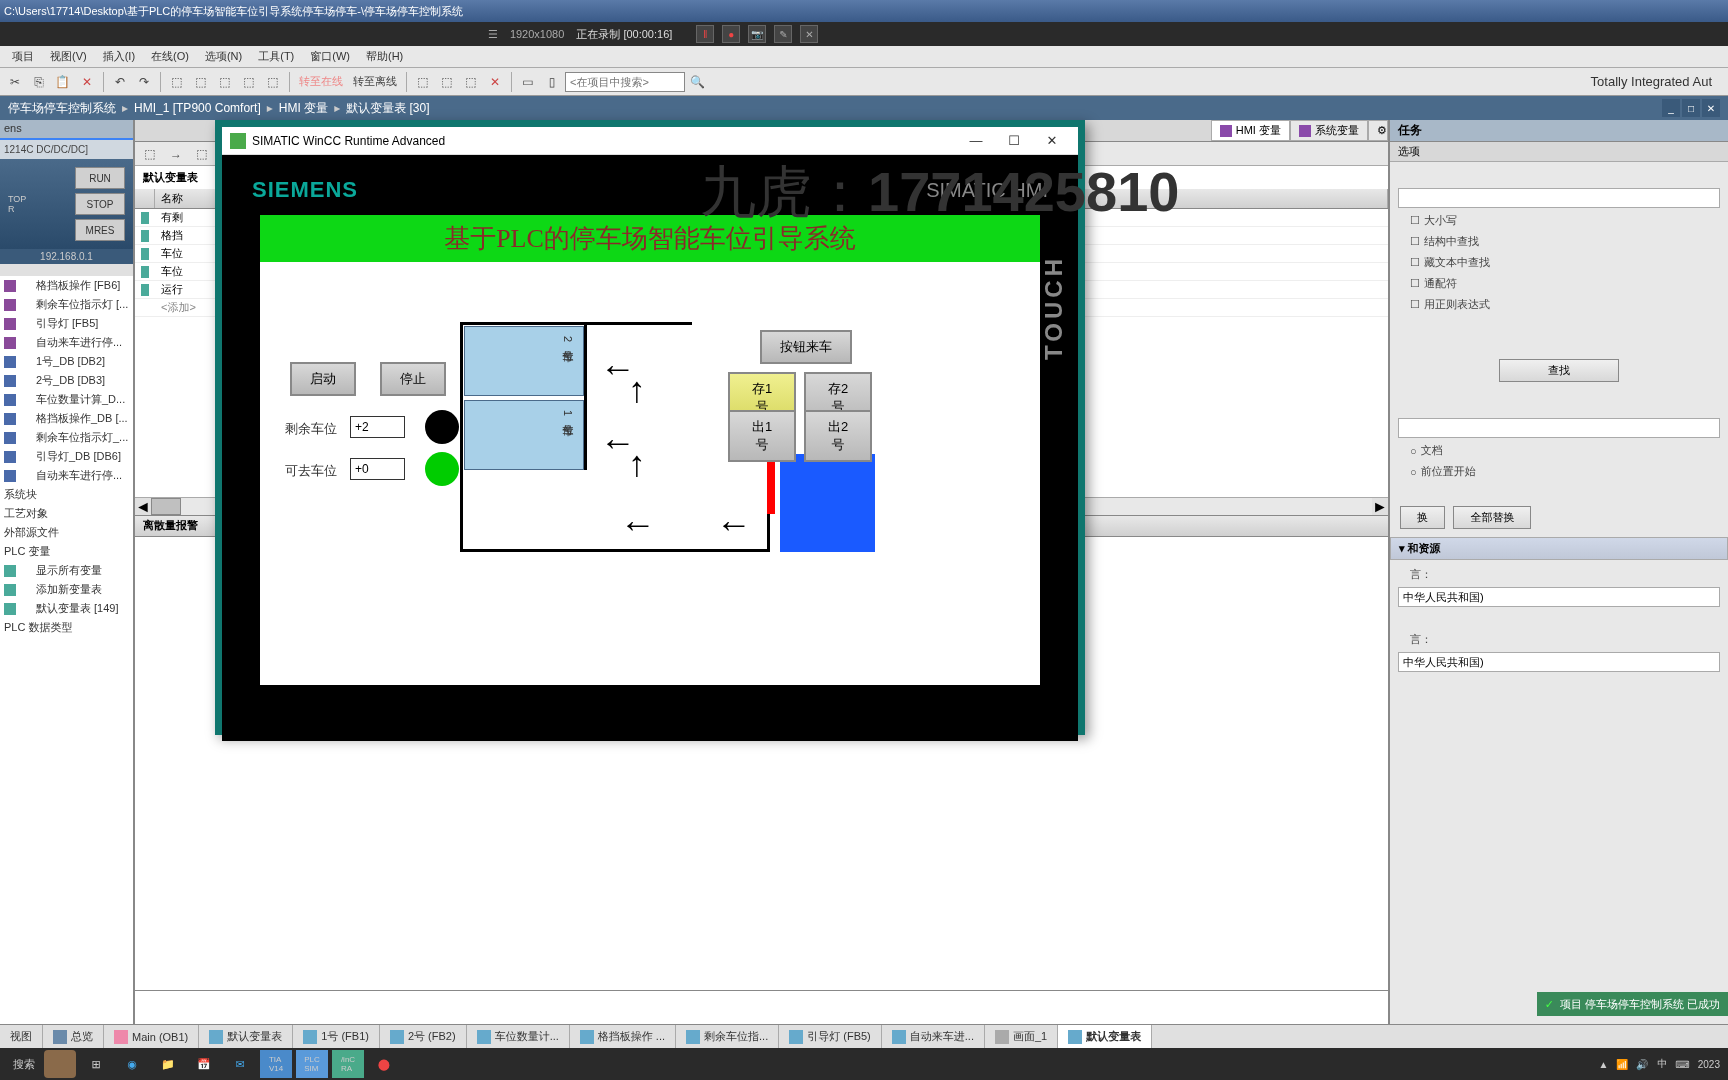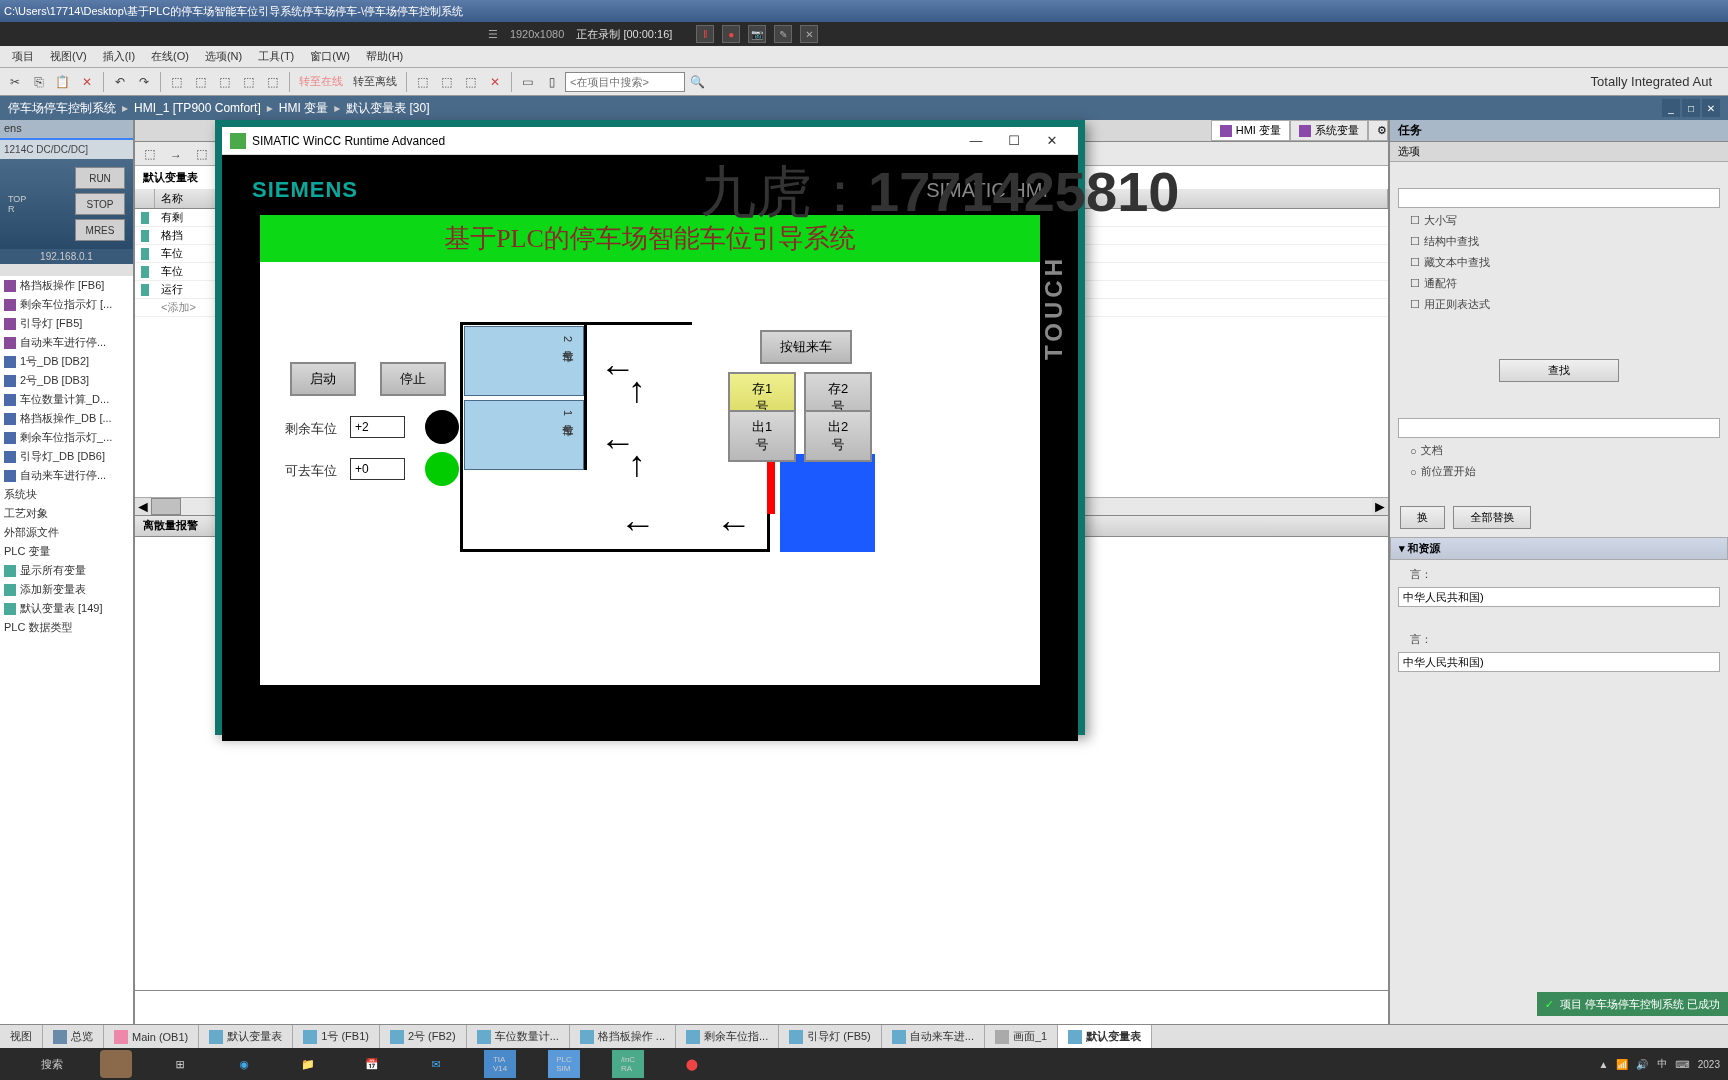--- a/index.html
+++ b/index.html
@@ -30,21 +30,21 @@
 .main-layout { display: flex; height: 1010px; position: relative; }
 
 .left-panel { width: 135px; background: #e0e0e0; border-right: 2px solid #888; display: flex; flex-direction: column; }
 .left-header { background: #a8b8c8; height: 20px; font-size: 11px; padding: 2px 4px; color: #333; border-bottom: 2px solid #3b82f6; }
 .plc-box { background: #d0d8e0; padding: 4px; font-size: 10px; color: #444; }
 .plc-body { background: linear-gradient(#4a6a8a, #2a4a6a); padding: 8px; display: flex; flex-direction: column; align-items: flex-end; gap: 4px; }
 .plc-btn { background: #d0d0d0; border: 1px solid #888; width: 50px; height: 22px; font-size: 10px; color: #333; }
 .plc-ip { background: #3a5a7a; color: #ccc; font-size: 10px; text-align: center; padding: 2px; }
 
 .tree-list { background: white; flex: 1; font-size: 11px; overflow: hidden; }
-.tree-item { padding: 2px 4px; display: flex; align-items: center; gap: 4px; color: #333; }
+.tree-item { padding: 2px 4px; display: flex; align-items: center; gap: 20px; color: #333; }
 .tree-icon { width: 12px; height: 12px; background: #8a4a9a; display: inline-block; }
 .tree-icon.blue { background: #4a6aaa; }
 .tree-icon.teal { background: #4aaa9a; }
 
 .center-panel { flex: 1; background: #e8e8e8; display: flex; flex-direction: column; position: relative; }
 
 .tag-tabs { display: flex; background: #d8d8d8; height: 22px; border-bottom: 1px solid #888; justify-content: flex-end; }
 .tag-tab { padding: 2px 8px; font-size: 11px; background: #e8e8e8; border: 1px solid #aaa; display: flex; align-items: center; gap: 4px; }
 .tag-tab.active { background: white; }
 .tag-tab-icon { width: 12px; height: 12px; background: #8a4aaa; }
@@ -117,21 +117,21 @@
 .arrow { position: absolute; font-size: 36px; color: #000; font-weight: bold; line-height: 1; }
 .red-bar { position: absolute; background: red; }
 .blue-box { position: absolute; background: #1a5aff; }
 
 .bottom-tabs { position: absolute; bottom: 32px; left: 0; right: 0; height: 24px; background: #e0e0e0; display: flex; border-top: 1px solid #888; }
 .bottom-tab { padding: 2px 10px; font-size: 11px; border-right: 1px solid #aaa; display: flex; align-items: center; gap: 4px; color: #333; }
 .bottom-tab .icon { width: 14px; height: 14px; background: #6a8aaa; }
 .bottom-tab.active { background: white; font-weight: bold; }
 
 .taskbar { position: absolute; bottom: 0; left: 0; right: 0; height: 32px; background: #2a2a2a; display: flex; align-items: center; padding: 0 8px; gap: 4px; }
-.taskbar-item { width: 32px; height: 28px; display: flex; align-items: center; justify-content: center; color: #ccc; font-size: 11px; margin-left: 28px; }
+.taskbar-item { width: 32px; height: 28px; display: flex; align-items: center; justify-content: center; color: #ccc; font-size: 11px; }
 .taskbar-right { margin-left: auto; display: flex; align-items: center; gap: 8px; color: #ccc; font-size: 10px; }
 
 .watermark { position: absolute; top: 155px; left: 700px; font-size: 56px; color: #333; font-weight: normal; z-index: 200; pointer-events: none; }
 .watermark .num { font-weight: bold; }
 
 .status-msg-bar { position: absolute; bottom: 32px; right: 0; height: 24px; background: #3a8a5a; color: white; font-size: 11px; display: flex; align-items: center; padding: 0 8px; gap: 6px; }
 </style>
 </head>
 <body>
 

